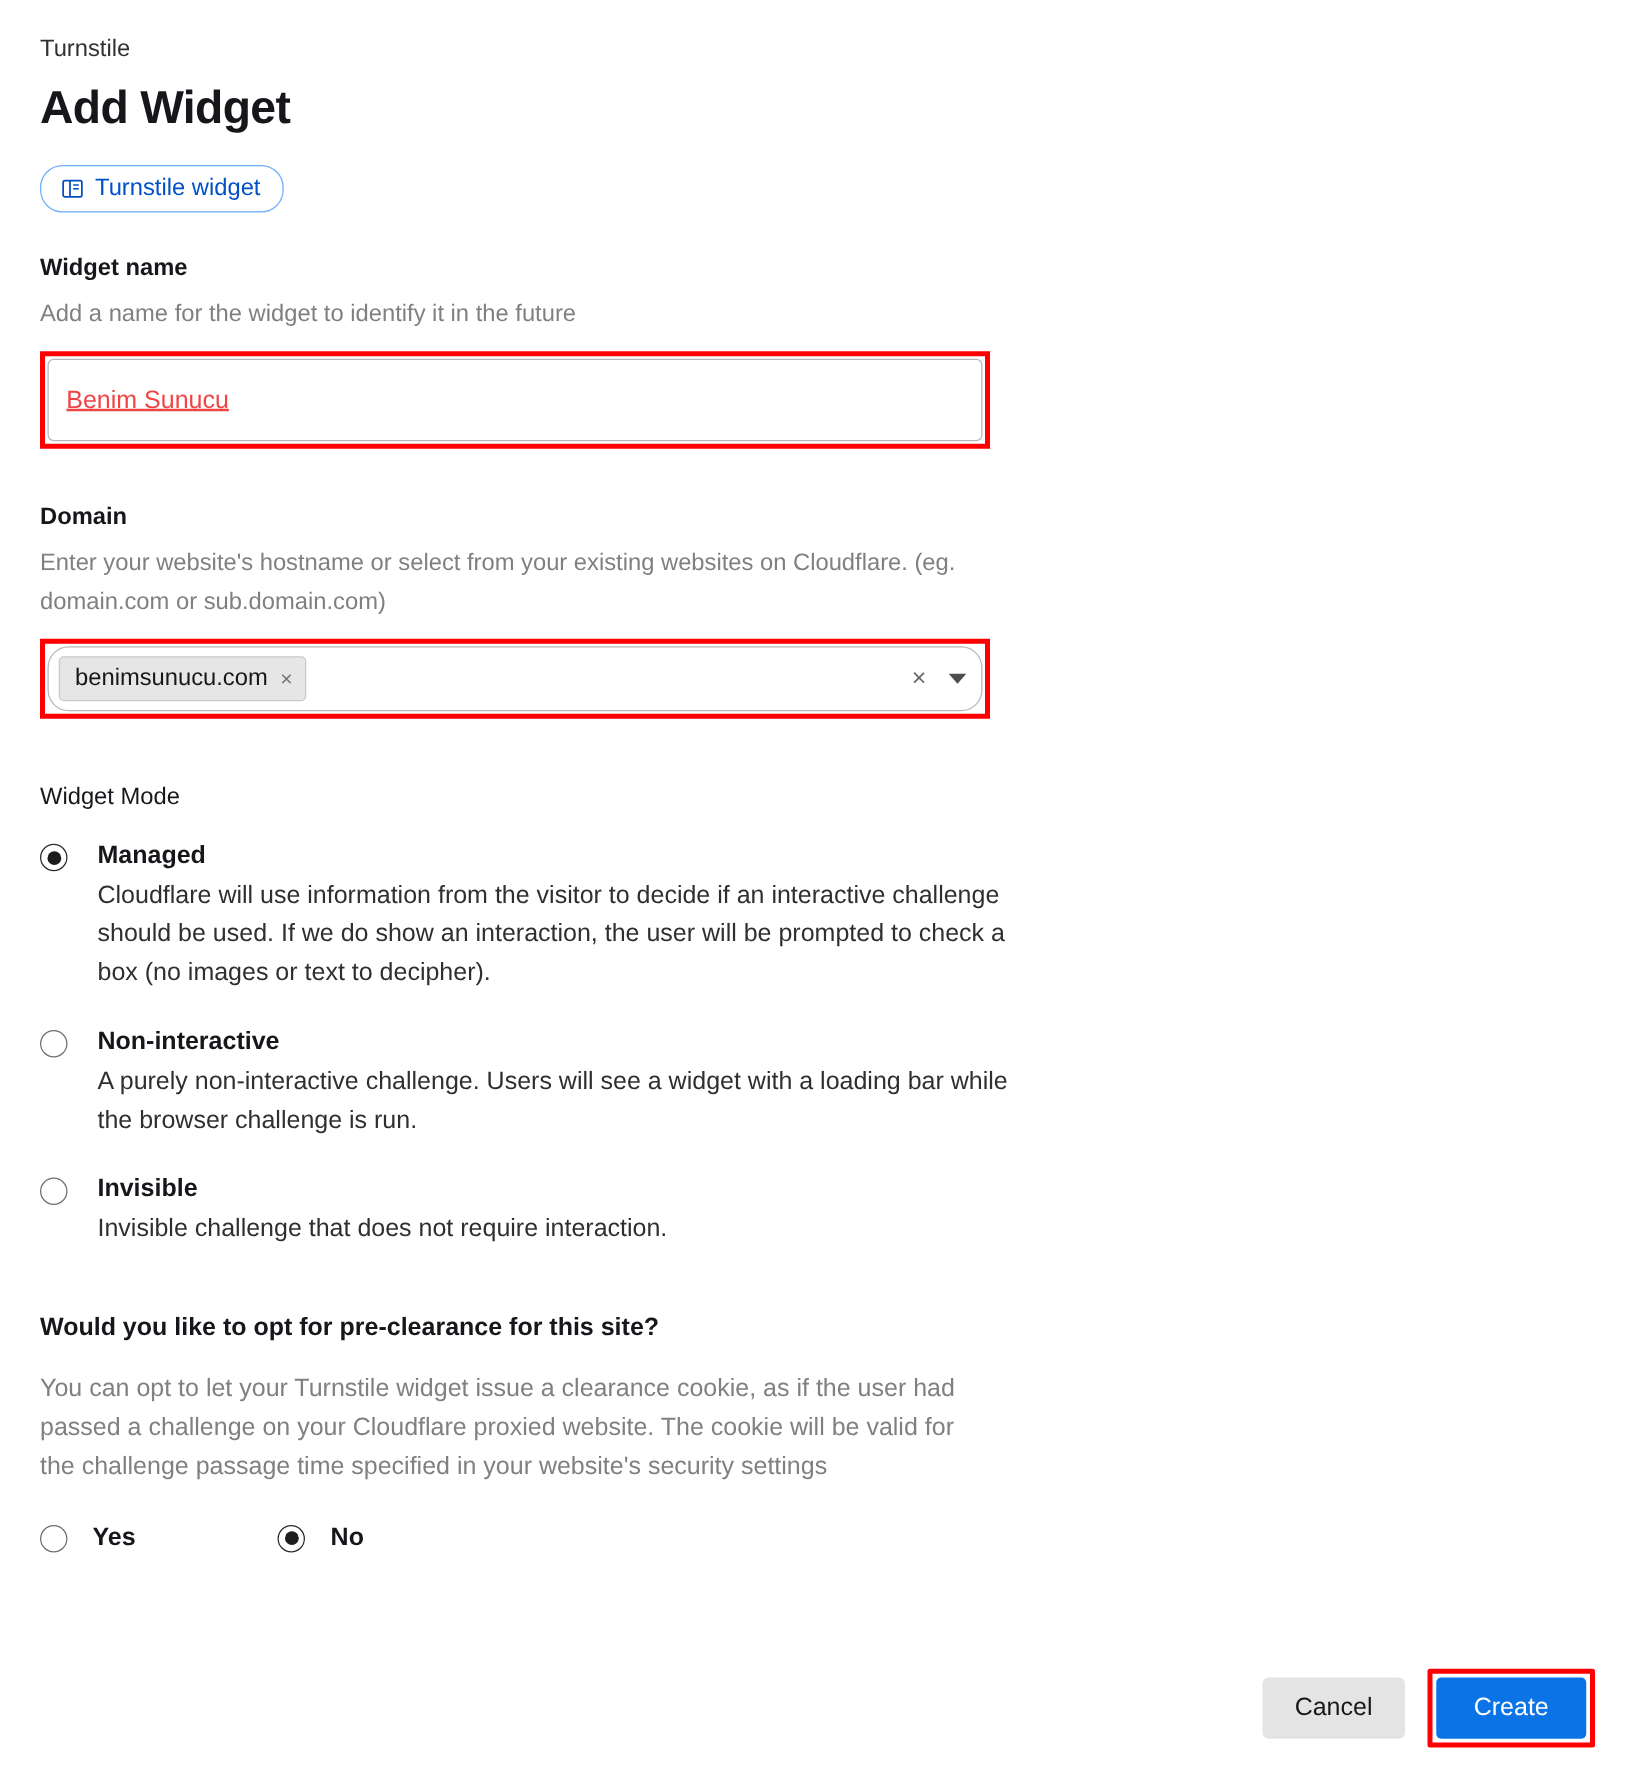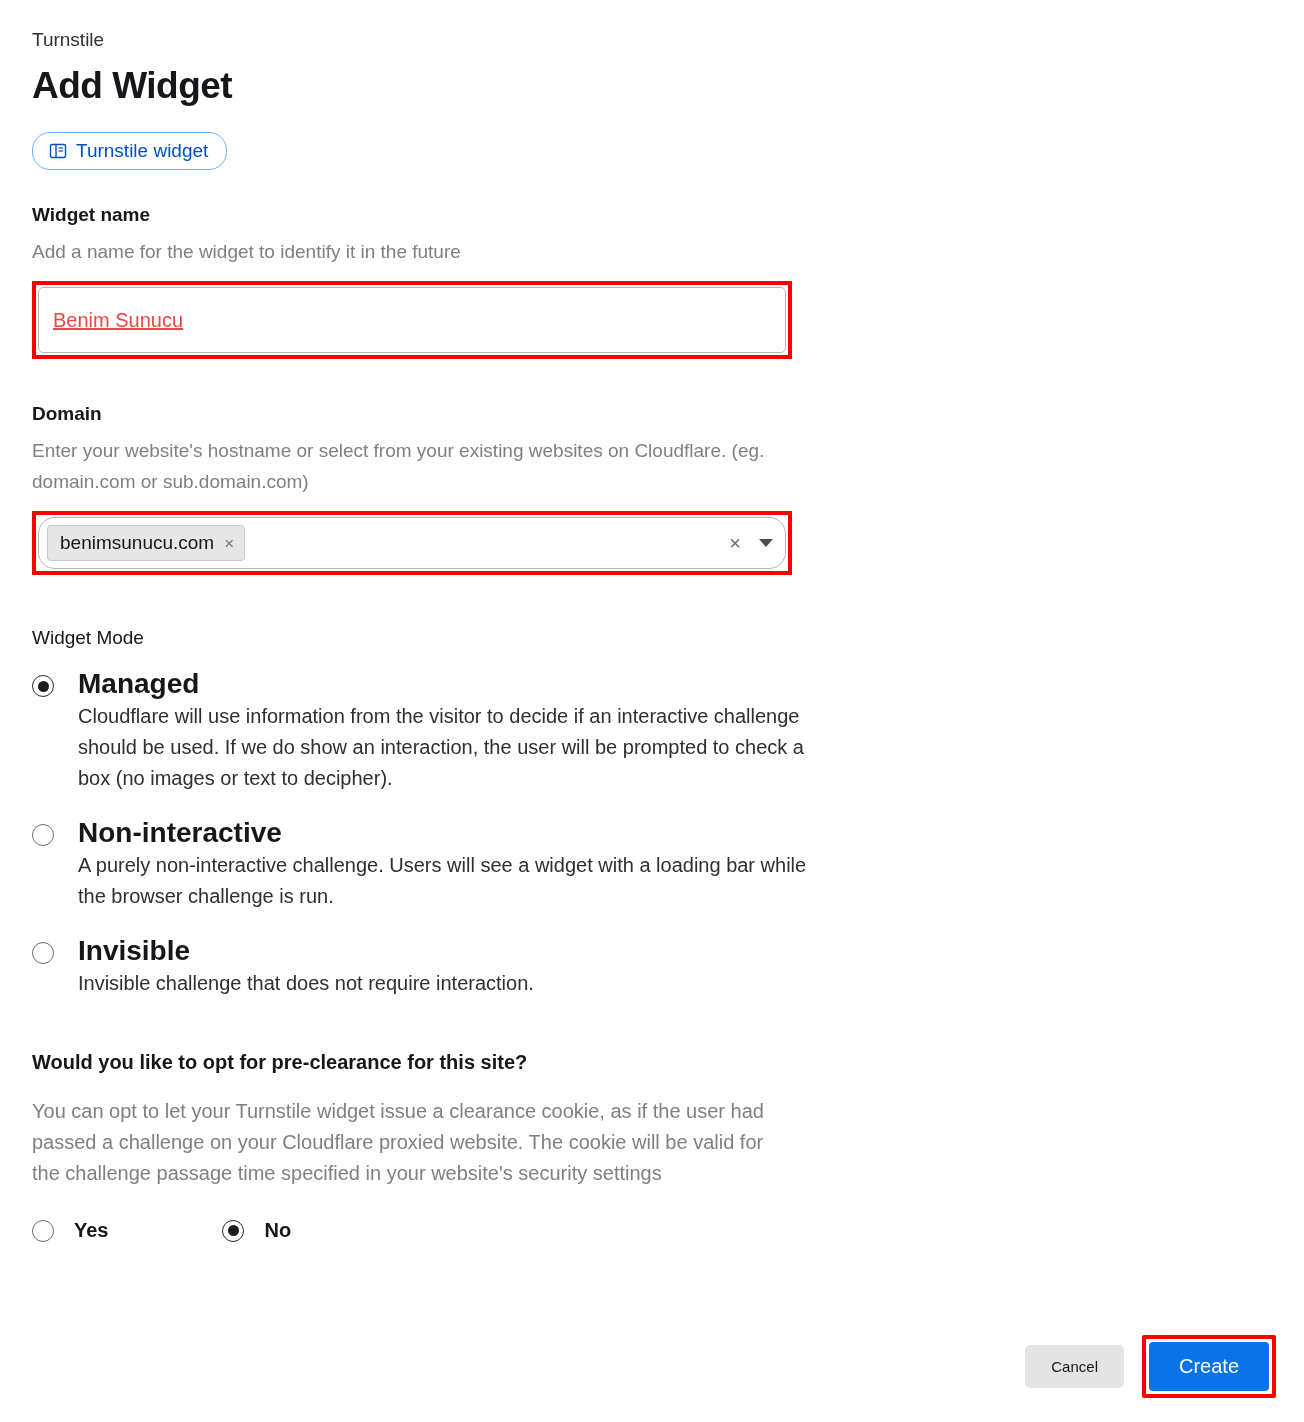--- a/index.html
+++ b/index.html
@@ -157,21 +157,21 @@
   }
   .radio.checked { border-color: #2b2b2b; }
   .radio.checked::after {
     content: "";
     width: 11px;
     height: 11px;
     border-radius: 50%;
     background: #1d1d1d;
   }
   .radio-label {
-    font-size: 28px;
+    font-size: 20px;
     font-weight: bold;
     color: #15171a;
     line-height: 26px;
     margin-bottom: 4px;
   }
   .radio-desc {
     font-size: 20px;
     color: #2f2f2f;
     line-height: 31px;
     max-width: 745px;
@@ -210,21 +210,21 @@
     right: 28px;
     bottom: 24px;
     display: flex;
     align-items: center;
     gap: 0;
   }
   .btn-cancel {
     background: #e4e4e4;
     border: none;
     border-radius: 5px;
-    font-size: 15px;
+    font-size: 20px;
     color: #15171a;
     padding: 13px 26px;
     font-family: "Liberation Sans", sans-serif;
     cursor: pointer;
   }
   .create-wrap {
     border: 4px solid #ff0000;
     padding: 3px;
     margin-left: 18px;
     border-radius: 2px;

